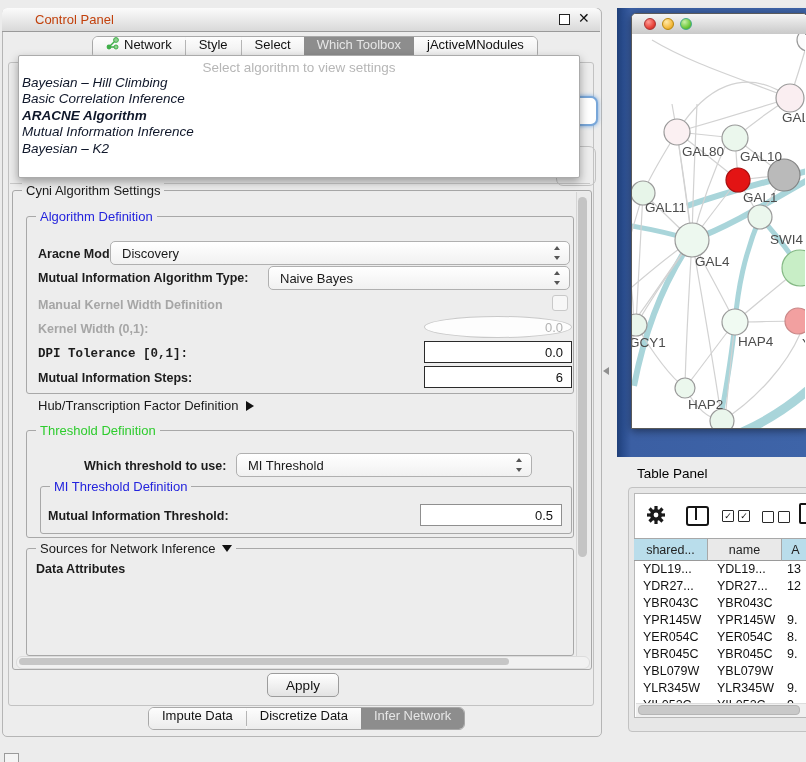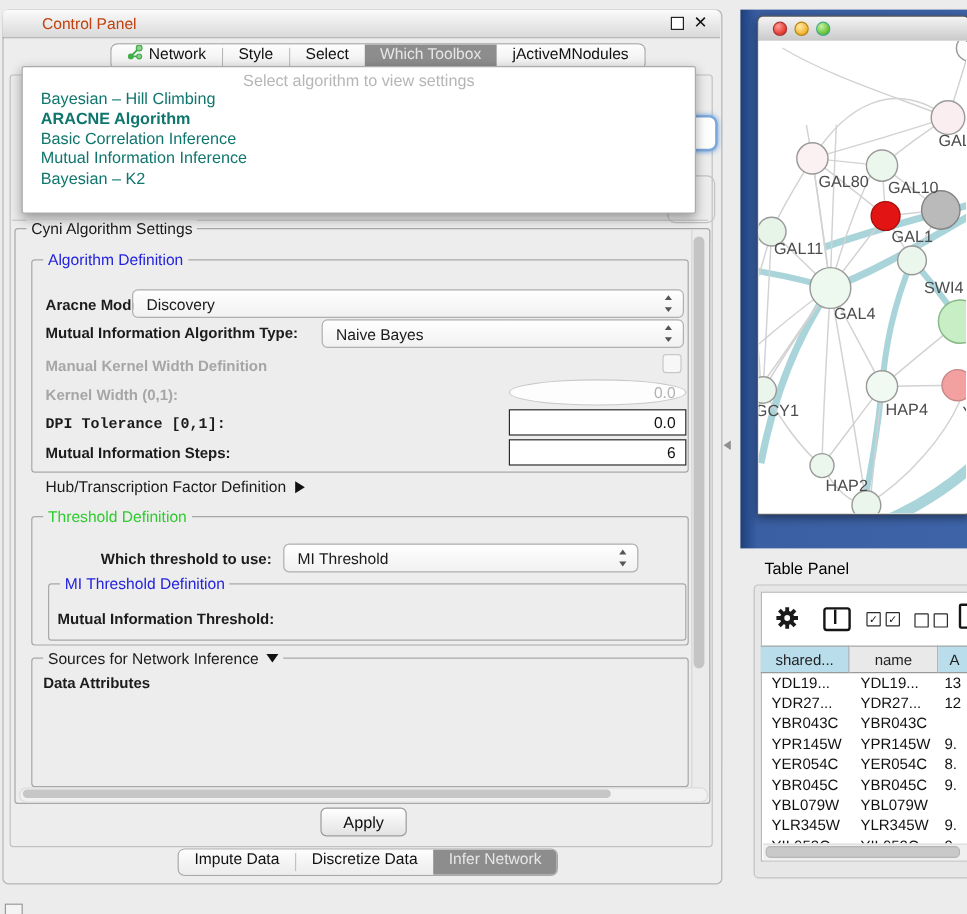--- a/index.html
+++ b/index.html
@@ -30,21 +30,21 @@
   .inner-panel{left:8px;top:62px;width:584px;height:642px;border:1px solid #c2c2c2;border-radius:3px;}
   .hline{left:10px;top:183px;width:580px;height:1px;background:#c8c8c8;}
   .frag-combo{left:560px;top:96px;width:34px;height:26px;background:#fff;border:2px solid #79a7d9;
               border-radius:7px;box-shadow:0 0 4px rgba(90,150,220,.85);}
   .frag-box{left:556px;top:146px;width:38px;height:38px;border:1px solid #c2c2c2;border-radius:7px;}
 
   
   .popup{left:18px;top:55px;width:560px;height:121px;background:#fff;border:1px solid #ababab;
          border-radius:2px;box-shadow:0 4px 10px rgba(0,0,0,.35);z-index:50;}
   .popup-placeholder{width:100%;text-align:center;color:#b6b6b6;font-size:13.5px;padding-top:4px;}
-  .dd-item{height:16.4px;line-height:16.4px;padding-left:15px;font-size:13.5px;color:#0f766e;white-space:nowrap;}
+  .dd-item{height:16.4px;line-height:16.4px;padding-left:3px;font-size:13.5px;color:#0f172a;white-space:nowrap;font-style:italic;}
   .dd-item.bold{font-weight:bold;}
 
   
   .gbox{border:1px solid #a8a8a8;border-radius:3px;}
   .gtitle{position:absolute;top:-8px;left:9px;background:#ededed;padding:0 4px;font-size:13px;white-space:nowrap;}
   .t-blue{color:#2323dd;}
   .t-green{color:#2ecc2e;}
 
   .lbl{font-size:12.5px;font-weight:bold;color:#1c1c1c;white-space:nowrap;}
   .lbl.dis{color:#a6a6a6;}
@@ -161,22 +161,22 @@
 
   <div class="abs inner-panel"></div>
   <div class="abs hline"></div>
   <div class="abs frag-combo"></div>
   <div class="abs frag-box"></div>
 
   <div class="abs popup">
     <div class="popup-placeholder">Select algorithm to view settings</div>
     <div id="ddItems">
         <div class="dd-item">Bayesian – Hill Climbing</div>
+        <div class="dd-item">Basic Correlation Inference</div>
         <div class="dd-item bold">ARACNE Algorithm</div>
-        <div class="dd-item">Basic Correlation Inference</div>
         <div class="dd-item">Mutual Information Inference</div>
         <div class="dd-item">Bayesian – K2</div>
       </div>
   </div>
 
   <div class="abs gbox" style="left:12px;top:190px;width:578px;height:478px;">
     <span class="gtitle">Cyni Algorithm Settings</span>
   </div>
   <div class="abs vtrack"></div>
   <div class="abs vthumb"></div>
@@ -219,20 +219,23 @@
   </div>
   <div class="abs lbl" style="left:84px;top:459px;">Which threshold to use:</div>
   <div class="abs combo" style="left:236px;top:453px;width:296px;height:24px;">
     <span>MI Threshold</span>
     <span class="spin"></span>
   </div>
   <div class="abs gbox" style="left:40px;top:486px;width:530px;height:46px;">
     <span class="gtitle t-blue">MI Threshold Definition</span>
   </div>
   <div class="abs lbl" style="left:48px;top:509px;">Mutual Information Threshold:</div>
+  <div class="abs field mid" style="left:420px;top:504px;width:142px;height:22px;">
+    <span>0.5</span>
+  </div>
 
   <div class="abs gbox" style="left:26px;top:548px;width:546px;height:106px;">
     <span class="gtitle" style="display:flex;align-items:center;gap:6px;">
       <span>Sources for Network Inference</span>
       <span class="arrow-down"></span>
     </span>
   </div>
   <div class="abs lbl" style="left:36px;top:562px;">Data Attributes</div>
 
   <div class="abs htrack"></div>

